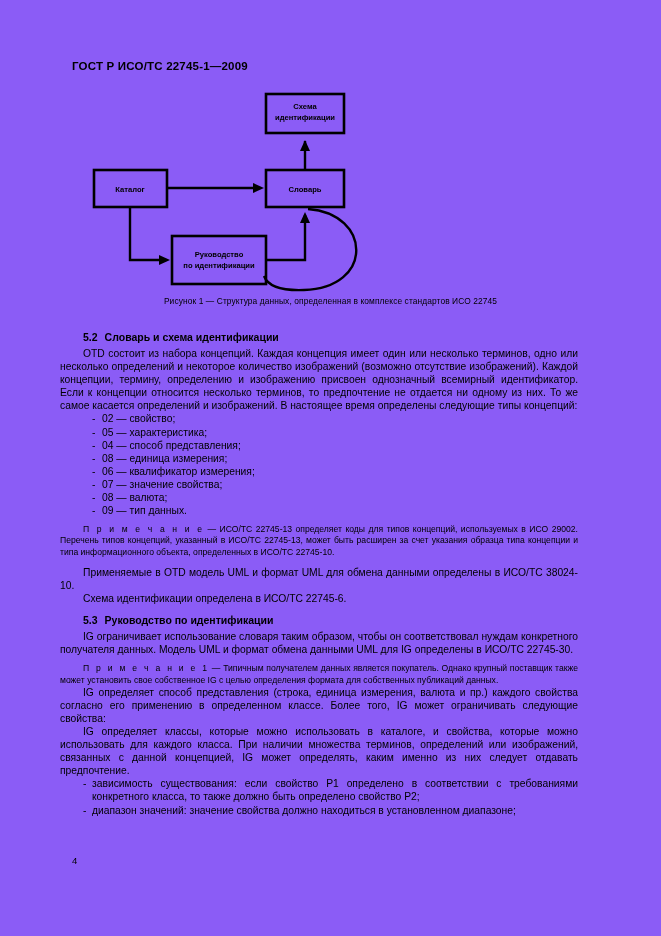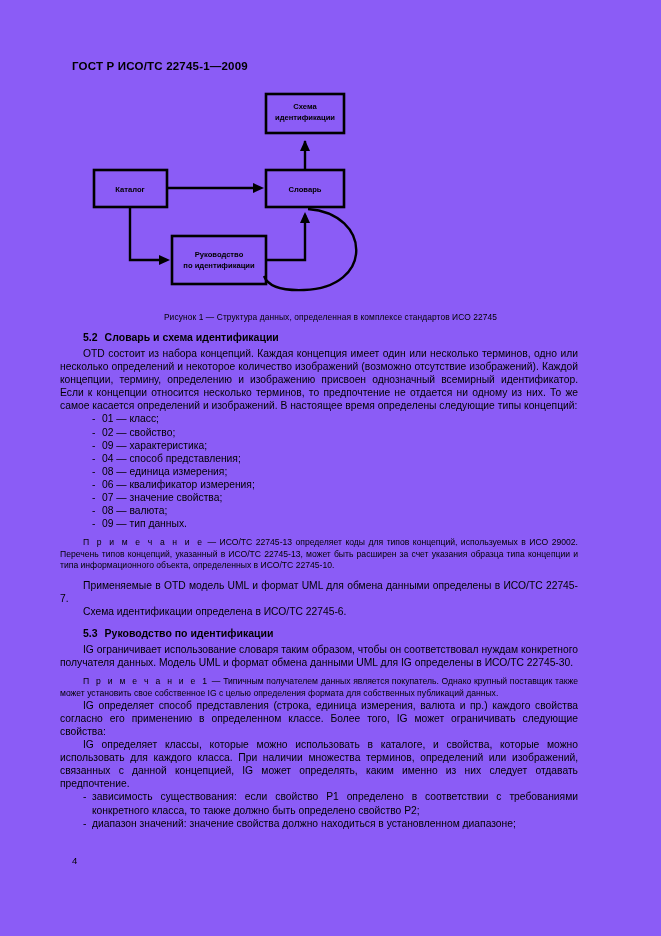--- a/index.html
+++ b/index.html
@@ -34,21 +34,21 @@
     left: 72px;
     top: 88px;
     width: 518px;
     height: 205px;
   }
   .figure svg { display: block; }
 
   .fig-caption {
     position: absolute;
     left: 0;
-    top: 312px;
+    top: 296px;
     width: 661px;
     text-align: center;
     font-size: 8.4px;
     letter-spacing: 0.1px;
   }
 
   
   .content {
     position: absolute;
     left: 60px;
@@ -184,34 +184,33 @@
 
   <div class="content">
 
     <h2 class="sec">
       <span class="num">5.2</span><span>Словарь и схема идентификации</span>
     </h2>
 
     <p class="body">OTD состоит из набора концепций. Каждая концепция имеет один или несколько терминов, одно или несколько определений и некоторое количество изображений (возможно отсутствие изображений). Каждой концепции, термину, определению и изображению присвоен однозначный всемирный идентификатор. Если к концепции относится несколько терминов, то предпочтение не отдается ни одному из них. То же самое касается определений и изображений. В настоящее время определены следующие типы концепций:</p>
 
     <ul class="concept-list">
-      <li>01 — класс;</li>
       <li>02 — свойство;</li>
-      <li>09 — характеристика;</li>
+      <li>05 — характеристика;</li>
       <li>04 — способ представления;</li>
       <li>08 — единица измерения;</li>
       <li>06 — квалификатор измерения;</li>
       <li>07 — значение свойства;</li>
       <li>08 — валюта;</li>
       <li>09 — тип данных.</li>
     </ul>
 
     <p class="note"><span class="nt">П р и м е ч а н и е</span><span> — ИСО/ТС 22745-13 определяет коды для типов концепций, используемых в ИСО 29002. Перечень типов концепций, указанный в ИСО/ТС 22745-13, может быть расширен за счет указания образца типа концепции и типа информационного объекта, определенных в ИСО/ТС 22745-10.</span></p>
 
-    <p class="body spaced">Применяемые в OTD модель UML и формат UML для обмена данными определены в ИСО/ТС 22745-7.</p>
+    <p class="body spaced">Применяемые в OTD модель UML и формат UML для обмена данными определены в ИСО/ТС 38024-10.</p>
     <p class="body">Схема идентификации определена в ИСО/ТС 22745-6.</p>
 
     <h2 class="sec">
       <span class="num">5.3</span><span>Руководство по идентификации</span>
     </h2>
 
     <p class="body">IG ограничивает использование словаря таким образом, чтобы он соответствовал нуждам конкретного получателя данных. Модель UML и формат обмена данными UML для IG определены в ИСО/ТС 22745-30.</p>
 
     <p class="note"><span class="nt">П р и м е ч а н и е  1</span><span> — Типичным получателем данных является покупатель. Однако крупный поставщик также может установить свое собственное IG с целью определения формата для собственных публикаций данных.</span></p>
 

